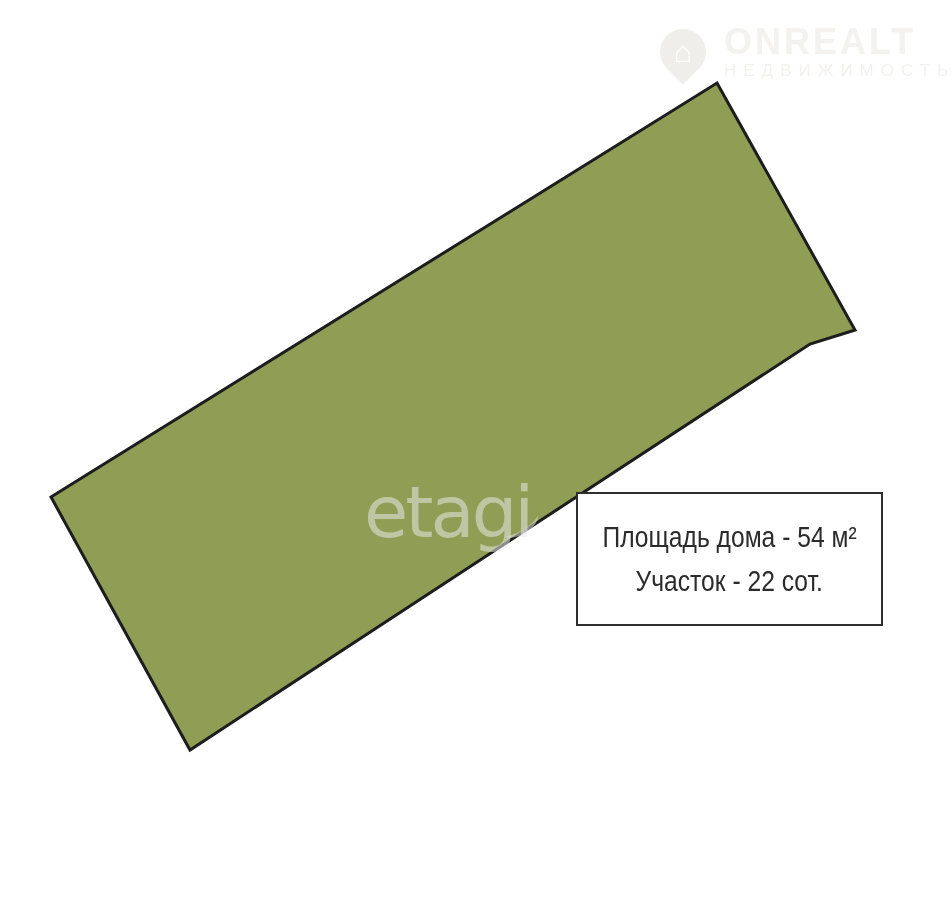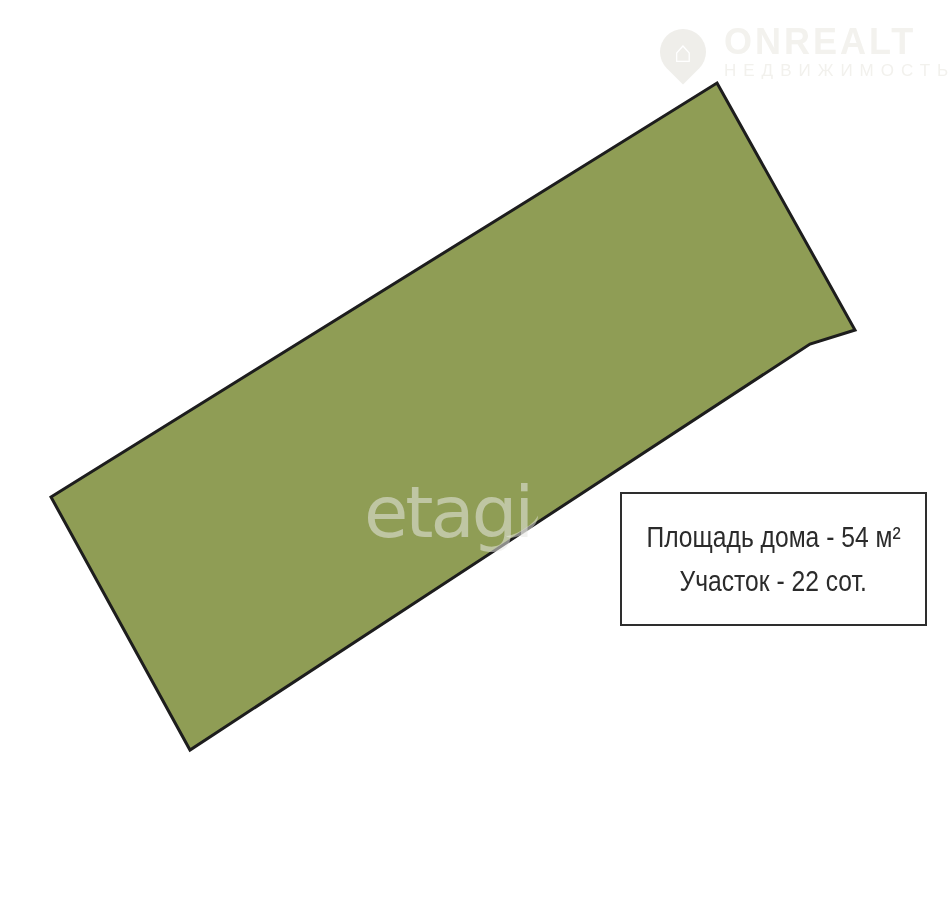--- a/index.html
+++ b/index.html
@@ -91,21 +91,21 @@
     width: 38px;
     height: 14px;
     border-bottom: 4px solid rgba(235, 235, 230, 0.5);
     border-radius: 50%;
     transform: rotate(-32deg);
   }
 
   
   .info-box {
     position: absolute;
-    left: 620px;
+    left: 576px;
     top: 492px;
     width: 307px;
     height: 134px;
     box-sizing: border-box;
     background: #ffffff;
     border: 2px solid #2e2e2e;
     display: flex;
     flex-direction: column;
     align-items: center;
     justify-content: center;

